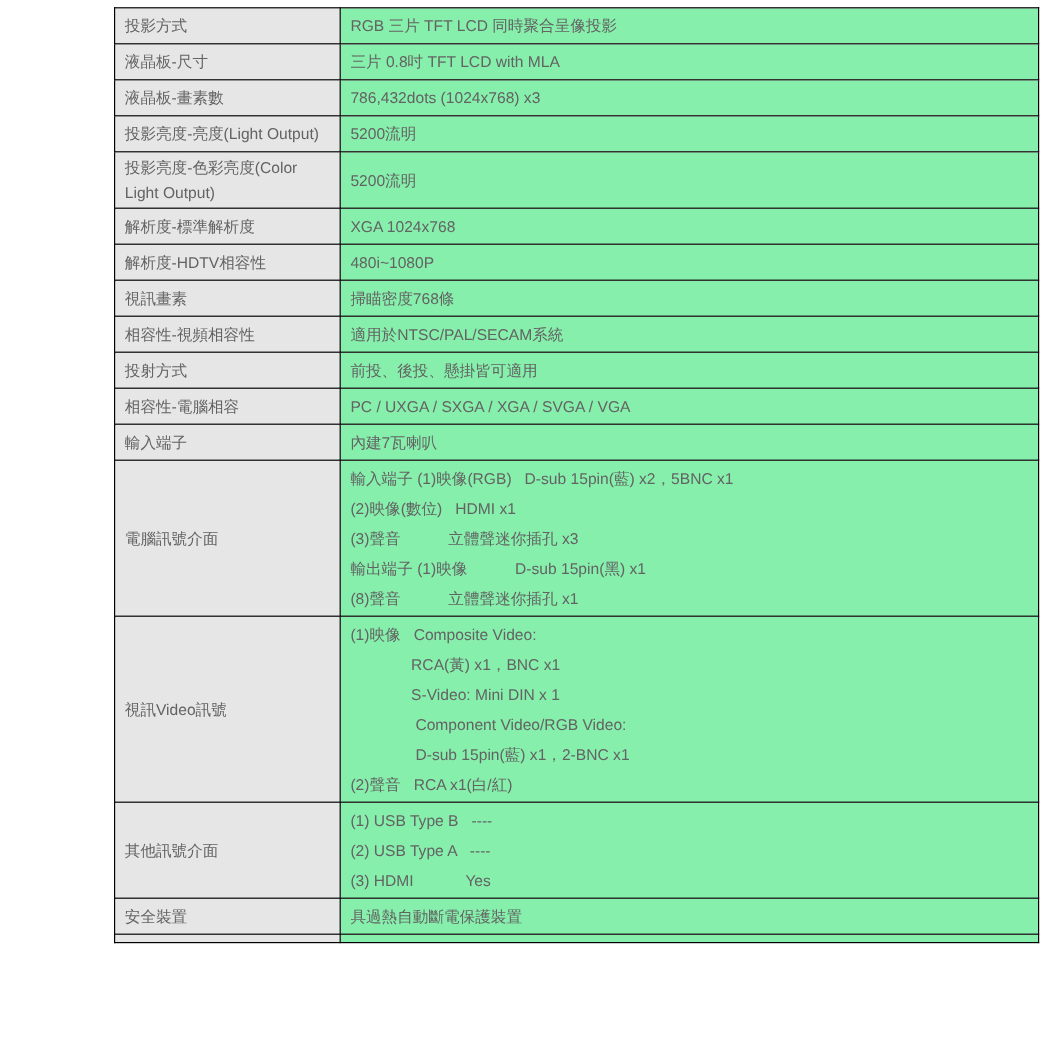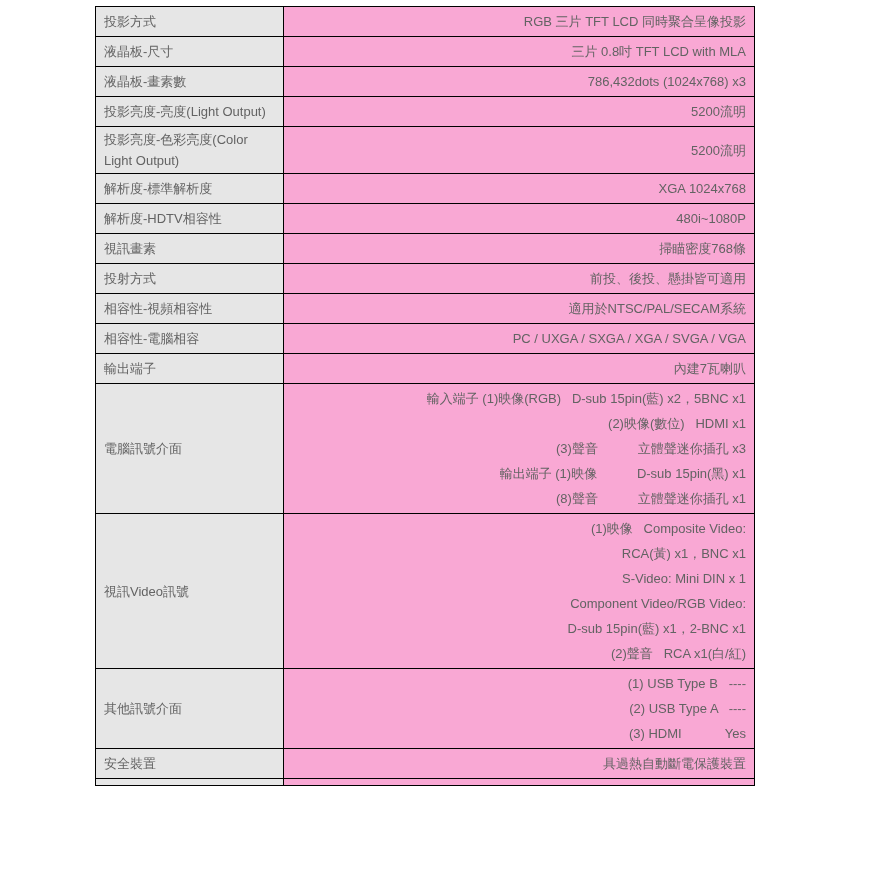--- a/index.html
+++ b/index.html
@@ -14,41 +14,40 @@
   .page {
     position: relative;
     width: 880px;
     height: 880px;
     background: #ffffff;
   }
   table.spec {
     position: absolute;
     left: 95px;
     top: 6px;
-    width: 660px;
+    width: 771px;
     border-collapse: collapse;
     table-layout: fixed;
     font-size: 13px;
     color: #636363;
   }
   table.spec td {
     border: 1px solid #000000;
     vertical-align: middle;
     padding: 2px 8px;
     overflow: hidden;
   }
   td.label {
     width: 171px;
     background: #e6e6e6;
     line-height: 21px;
     padding: 4px 8px;
   }
   td.value {
-    background: #f9a8d4;
-    text-align: right;
+    background: #86efac;
   }
   tr.single td { height: 25px; }
   .vline {
     line-height: 25px;
     white-space: pre-wrap;
   }
   tr.stub td { height: 6px; padding: 0 8px; }
 </style>
 </head>
 <body>
@@ -98,39 +97,39 @@
             <div class="vline">480i~1080P</div>
           </td>
         </tr>
         <tr class="single">
           <td class="label">視訊畫素</td>
           <td class="value">
             <div class="vline">掃瞄密度768條</div>
           </td>
         </tr>
         <tr class="single">
+          <td class="label">相容性-視頻相容性</td>
+          <td class="value">
+            <div class="vline">適用於NTSC/PAL/SECAM系統</div>
+          </td>
+        </tr>
+        <tr class="single">
           <td class="label">投射方式</td>
           <td class="value">
             <div class="vline">前投、後投、懸掛皆可適用</div>
-          </td>
-        </tr>
-        <tr class="single">
-          <td class="label">相容性-視頻相容性</td>
-          <td class="value">
-            <div class="vline">適用於NTSC/PAL/SECAM系統</div>
           </td>
         </tr>
         <tr class="single">
           <td class="label">相容性-電腦相容</td>
           <td class="value">
             <div class="vline">PC / UXGA / SXGA / XGA / SVGA / VGA</div>
           </td>
         </tr>
         <tr class="single">
-          <td class="label">輸出端子</td>
+          <td class="label">輸入端子</td>
           <td class="value">
             <div class="vline">內建7瓦喇叭</div>
           </td>
         </tr>
         <tr class="multi">
           <td class="label">電腦訊號介面</td>
           <td class="value">
             <div class="vline">輸入端子 (1)映像(RGB)   D-sub 15pin(藍) x2，5BNC x1</div>
             <div class="vline">(2)映像(數位)   HDMI x1</div>
             <div class="vline">(3)聲音           立體聲迷你插孔 x3</div>

